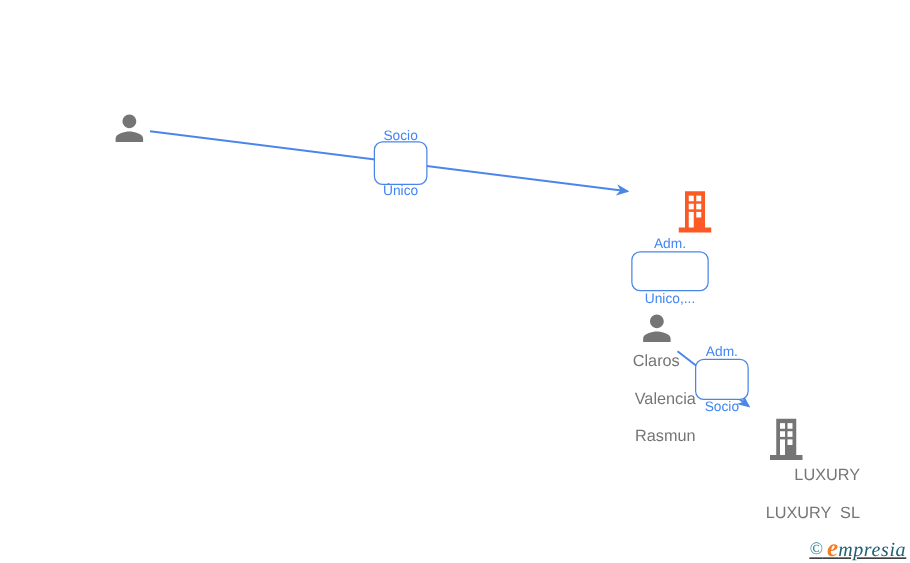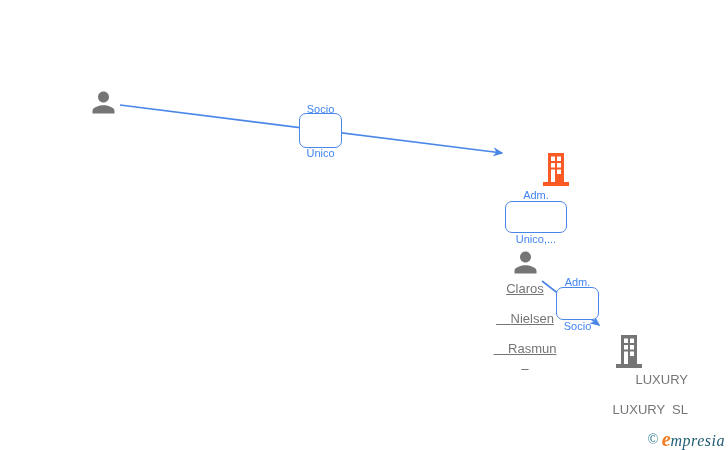--- a/index.html
+++ b/index.html
@@ -14,21 +14,21 @@
   }
   .node-icon{position:absolute;z-index:3;}
   .edge-label{
     position:absolute;z-index:2;background:#ffffff;border:1.5px solid #4a86e8;
     border-radius:7px;color:#4285f4;font-size:11px;line-height:14px;
     text-align:center;display:flex;flex-direction:column;justify-content:center;
     box-sizing:border-box;white-space:pre;cursor:pointer;gap:30px;
   }
   .logo{
     position:absolute;right:3px;top:428px;z-index:3;
-    font-family:"Liberation Serif", serif;font-style:italic;white-space:nowrap;
+    font-family:"Liberation Serif", serif;font-style:italic;white-space:nowrap;text-decoration:underline;
   }
   .logo .copy{color:#2a7b90;font-size:14px;vertical-align:2px;}
   .logo .brand-e{color:#f57d21;font-size:20px;font-weight:bold;}
   .logo .brand-rest{color:#235f74;font-size:16px;letter-spacing:0.5px;}
 </style>
 </head>
 <body>
 
 <div id="canvas">
 
@@ -69,22 +69,22 @@
   </div>
 
   <div class="edge-label" style="left:505px;top:201px;width:62px;height:32px;"><span>Adm.</span><span>Unico,...</span>
   </div>
 
   <div class="node-icon" style="left:509px;top:246px;">
     <svg width="33" height="33" viewBox="0 0 24 24">
       <path fill="#757575" d="M12 12c2.21 0 4-1.79 4-4s-1.79-4-4-4-4 1.79-4 4 1.79 4 4 4zm0 2c-2.67 0-8 1.34-8 4v2h16v-2c0-2.66-5.33-4-8-4z"></path>
     </svg>
   </div>
-  <div class="node-label" style="left:465px;top:281px;width:120px;text-decoration:underline;"><span>Claros</span><br>
-    <span>Nielsen</span><br>
+  <div class="node-label" style="left:465px;top:281px;width:120px;"><span>Claros</span><br>
+    <span>Valencia</span><br>
     <span>Rasmun</span>
   </div>
 
   <div class="edge-label" style="left:556px;top:287px;width:43px;height:33px;"><span>Adm.</span><span>Socio</span>
   </div>
 
   <div class="node-icon" style="left:613px;top:334px;">
     <svg width="32" height="36" viewBox="0 0 32 36">
       <g fill="#757575">
         <rect x="8" y="1" width="16" height="30"></rect>

